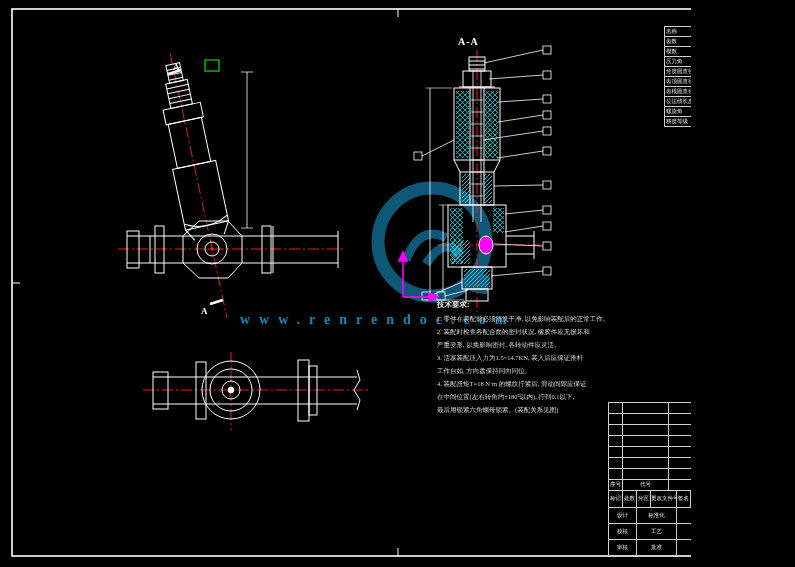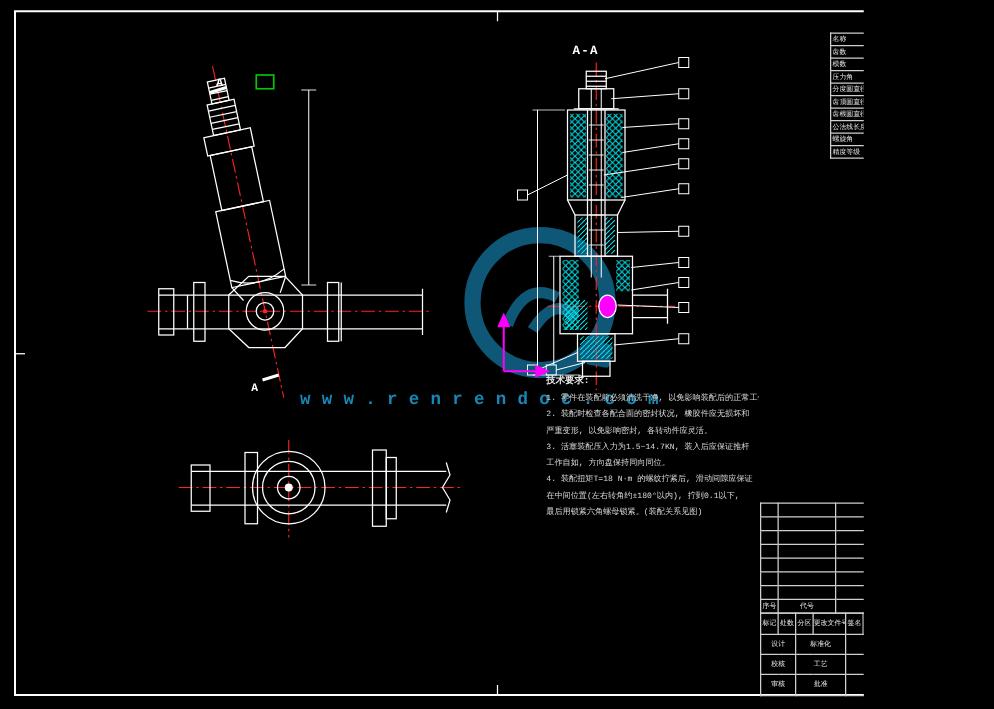--- a/index.html
+++ b/index.html
@@ -1,17 +1,17 @@
 <!DOCTYPE html>
 <html><head>
 <meta charset="utf-8">
 <style>
   html,body{margin:0;padding:0;background:#000;}
   #stage{position:relative;width:691px;height:567px;background:#000;overflow:hidden;
-         font-family:Liberation Mono, monospace;color:#e8e8e8;}
+         font-family:Liberation Serif, serif;color:#e8e8e8;}
   .abs{position:absolute;}
   svg{position:absolute;left:0;top:0;}
   
   .sec-label{font-size:10px;font-weight:bold;color:#fff;letter-spacing:1px;}
   .cut-label{font-size:9px;font-weight:bold;color:#fff;}
   
   .tech{font-size:6.5px;line-height:13px;color:#d9d9d9;white-space:nowrap;width:170px;overflow:hidden;}
   .tech-title{font-size:7.5px;font-weight:bold;color:#e8e8e8;line-height:14px;}
   
   table{border-collapse:collapse;table-layout:fixed;}

